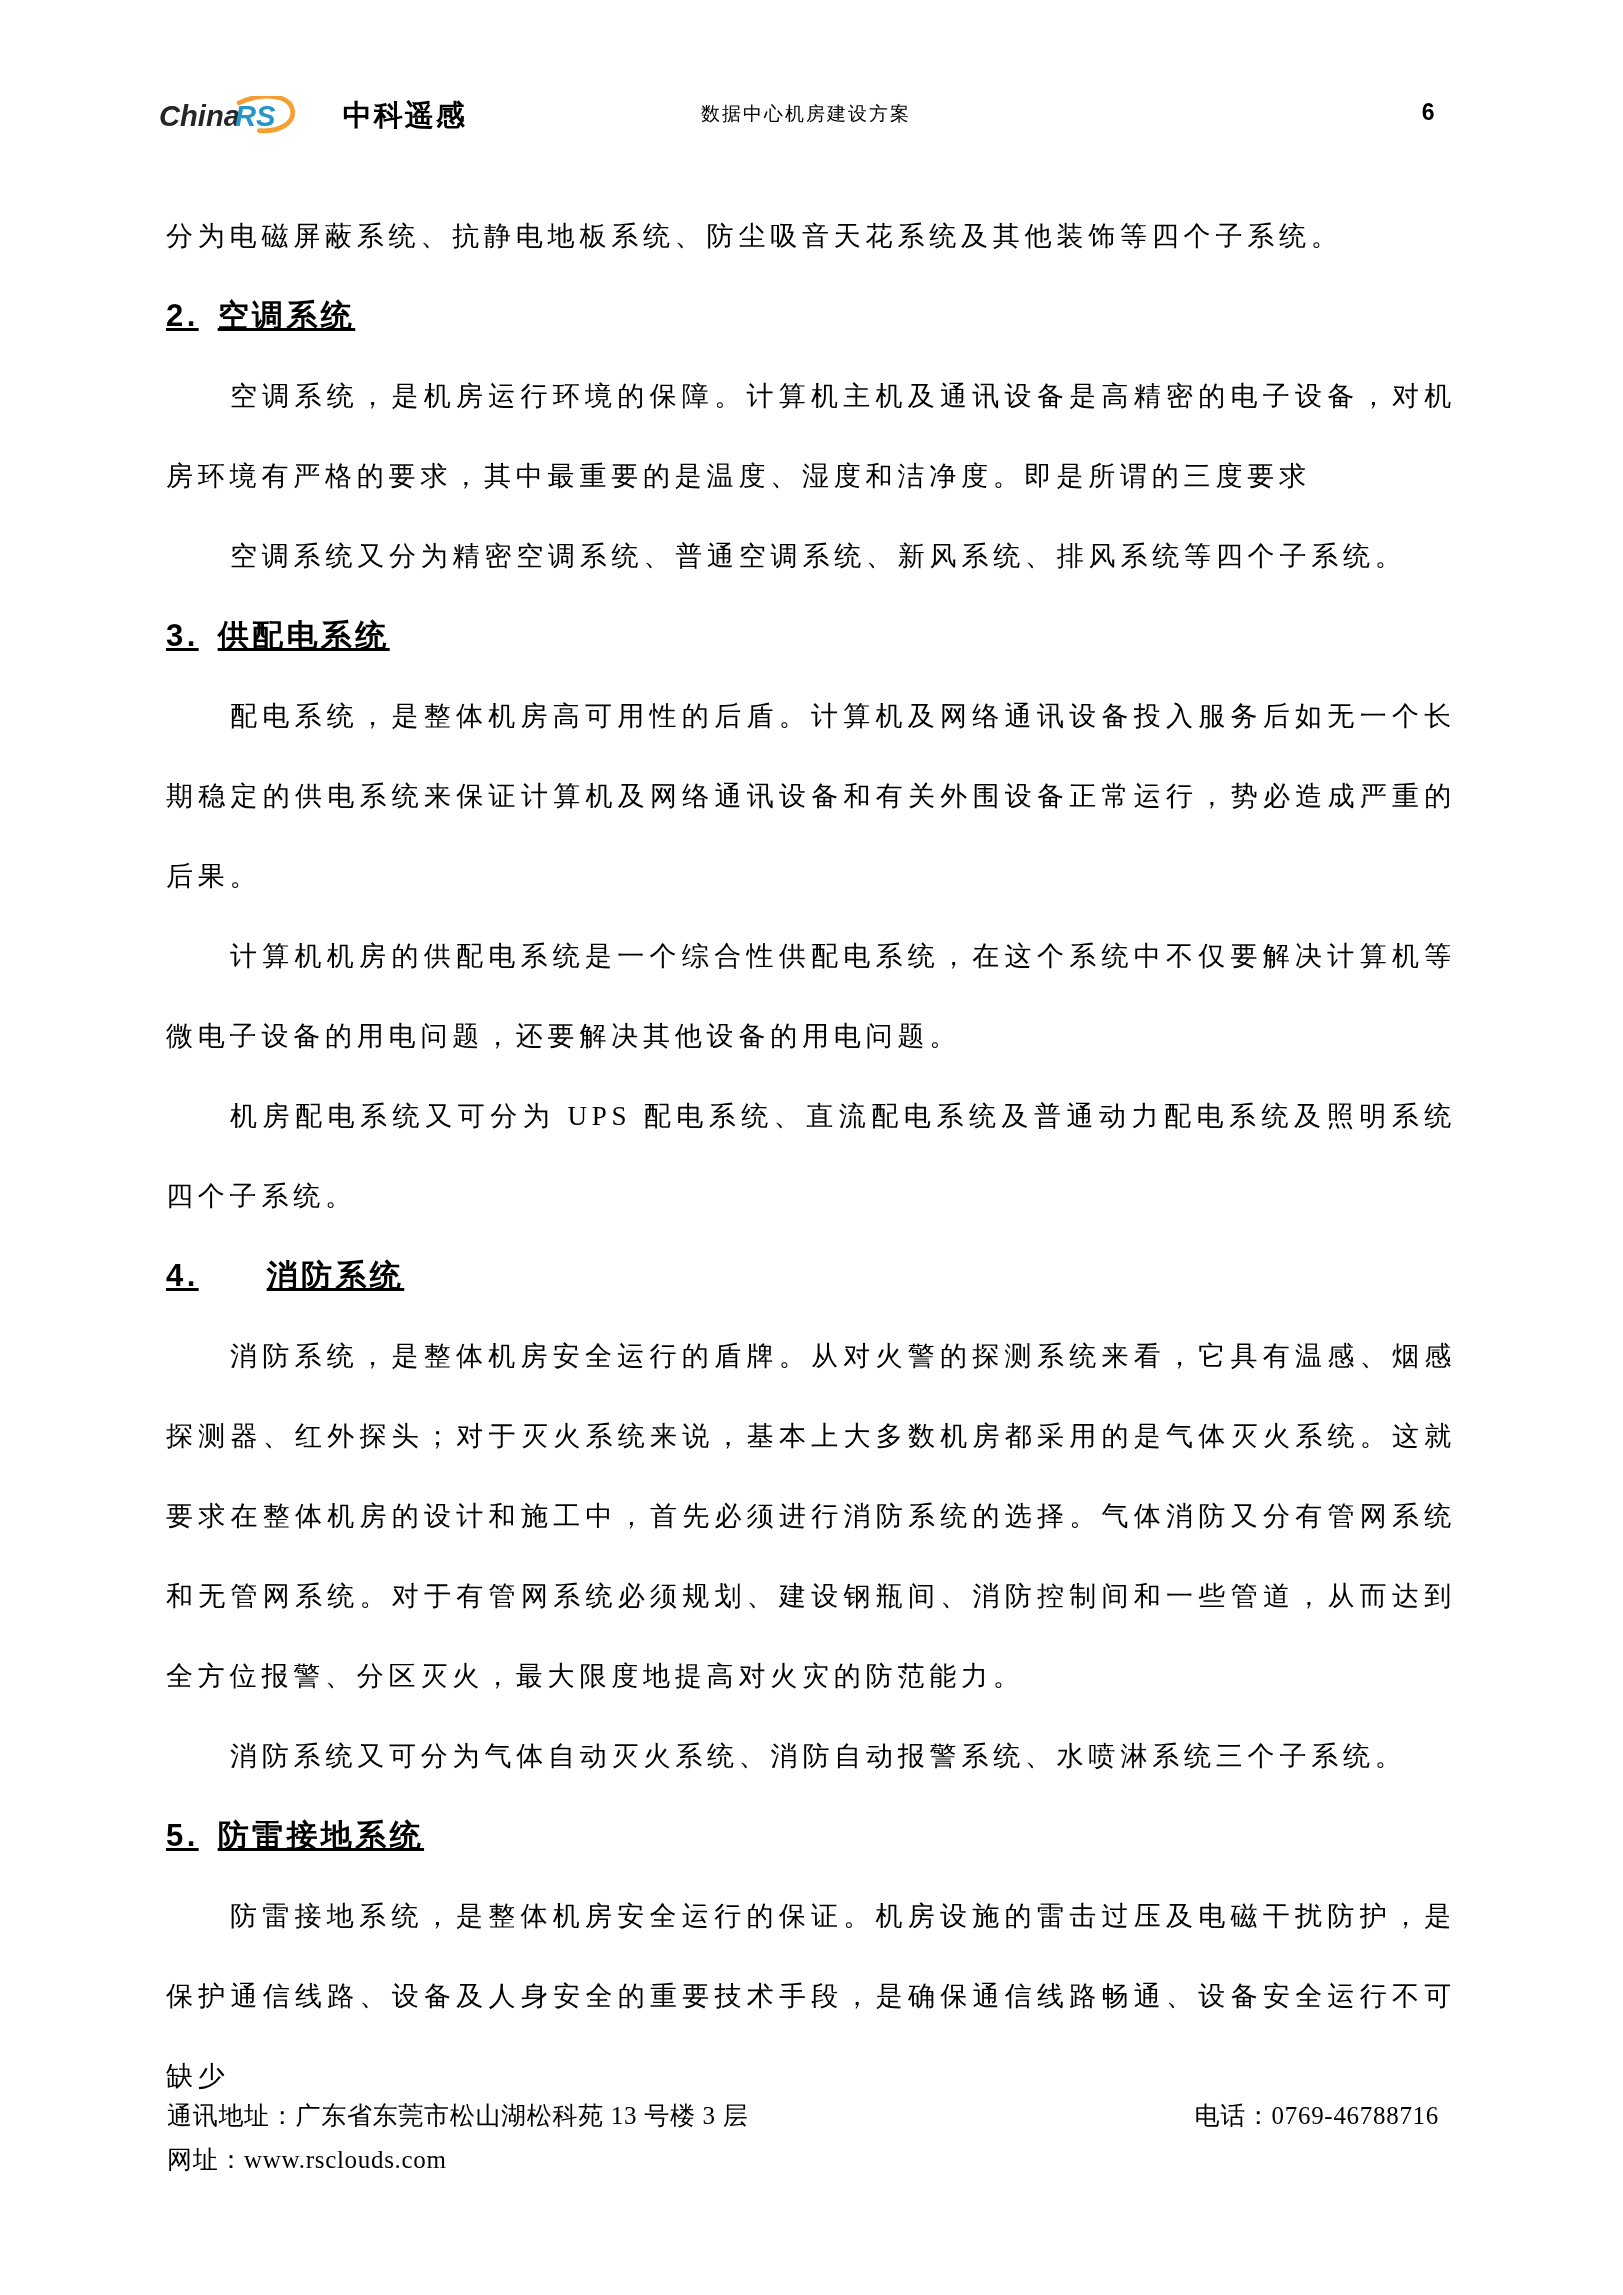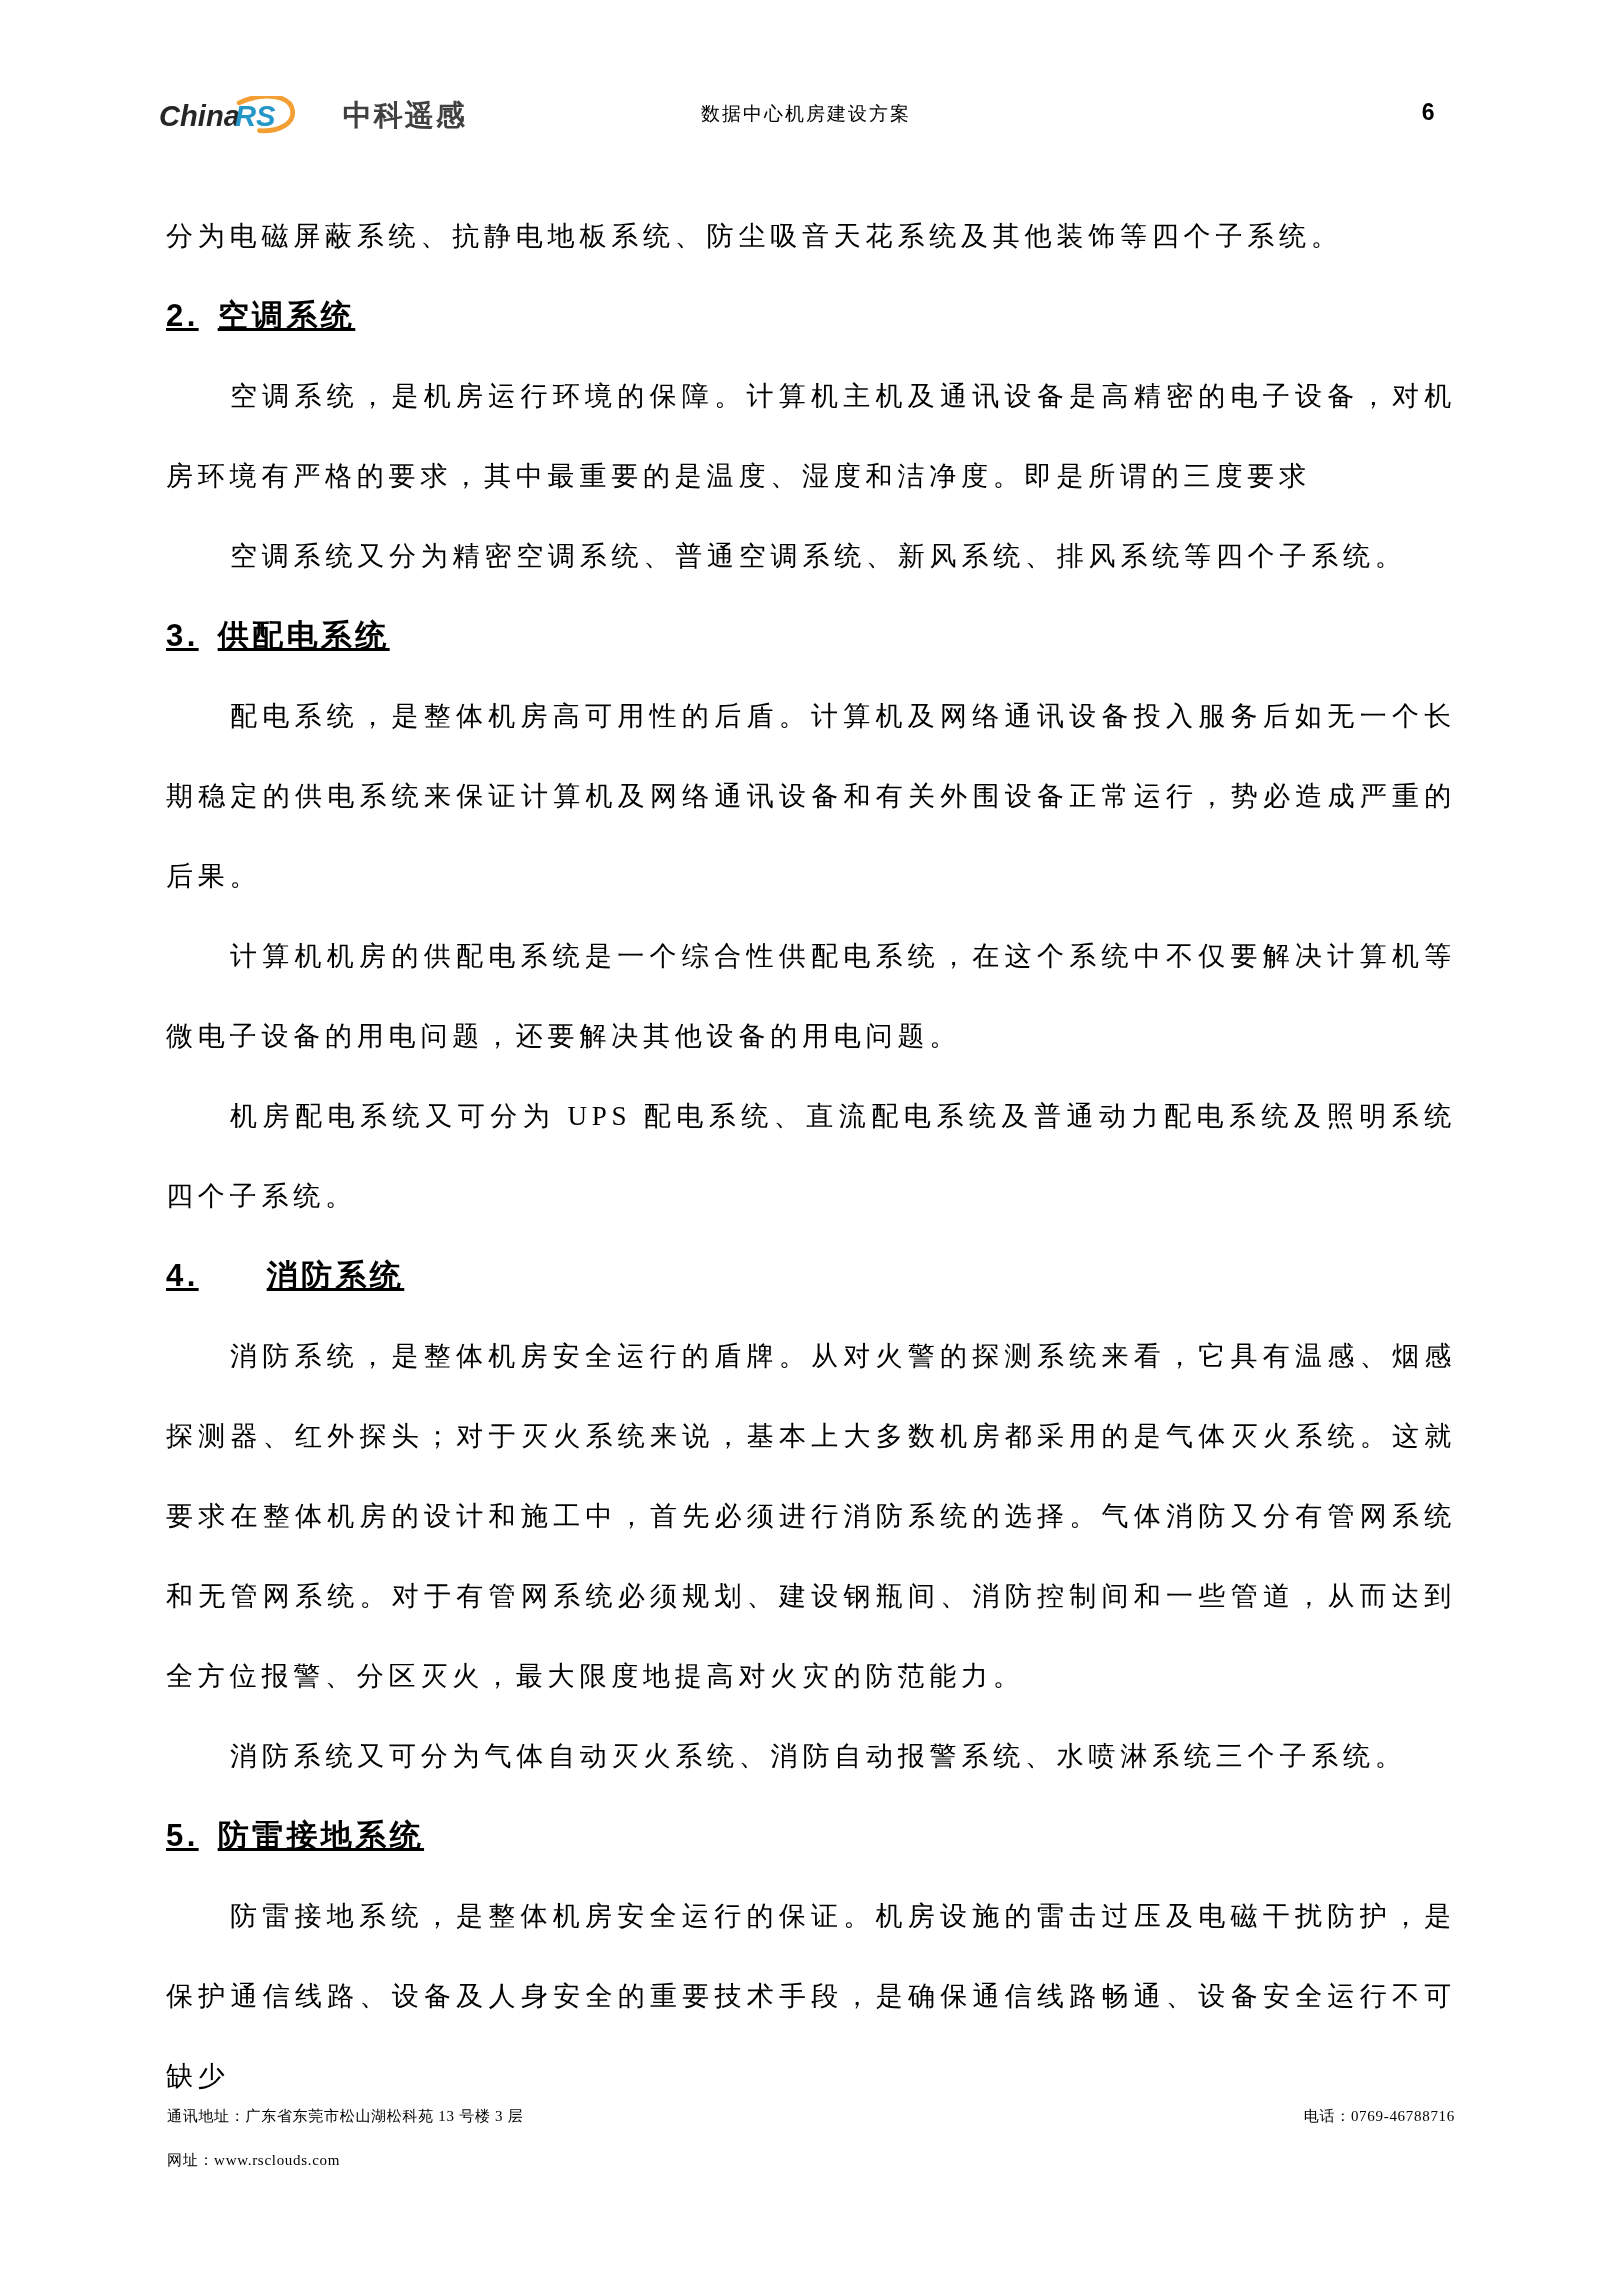--- a/index.html
+++ b/index.html
@@ -28,21 +28,21 @@
   .logo{
     position:absolute; left:0; top:1.4px;
     display:flex; align-items:center;
   }
   .logo svg{display:block;}
   .logo-cn{
     font-family:"Liberation Sans","DejaVu Sans",sans-serif;
     font-weight:bold;
     font-size:29px;
     letter-spacing:2px;
-    color:#404040;
+    color:#000000;
     margin-left:6.8px;
     line-height:35px;
   }
   .header-title{
     position:absolute; left:0; right:0; top:5.5px;
     text-align:center;
     font-size:19px;
     letter-spacing:2px;
     color:#000;
   }
@@ -76,23 +76,23 @@
     line-height:80px;
     letter-spacing:3.4px;
     color:#000;
     text-decoration:underline;
   }
   .heading .h-num{margin-right:19px;}
   .heading.wide .h-num{margin-right:68px;}
   
   .footer{
     position:absolute;
-    left:167px; right:168px;
+    left:167px; right:184px;
     top:2094px;
-    font-size:15px;
+    font-size:25px;
     letter-spacing:0.7px;
   }
   .footer-row{
     display:flex;
     justify-content:space-between;
     line-height:44px;
   }
 </style>
 </head>
 <body>

